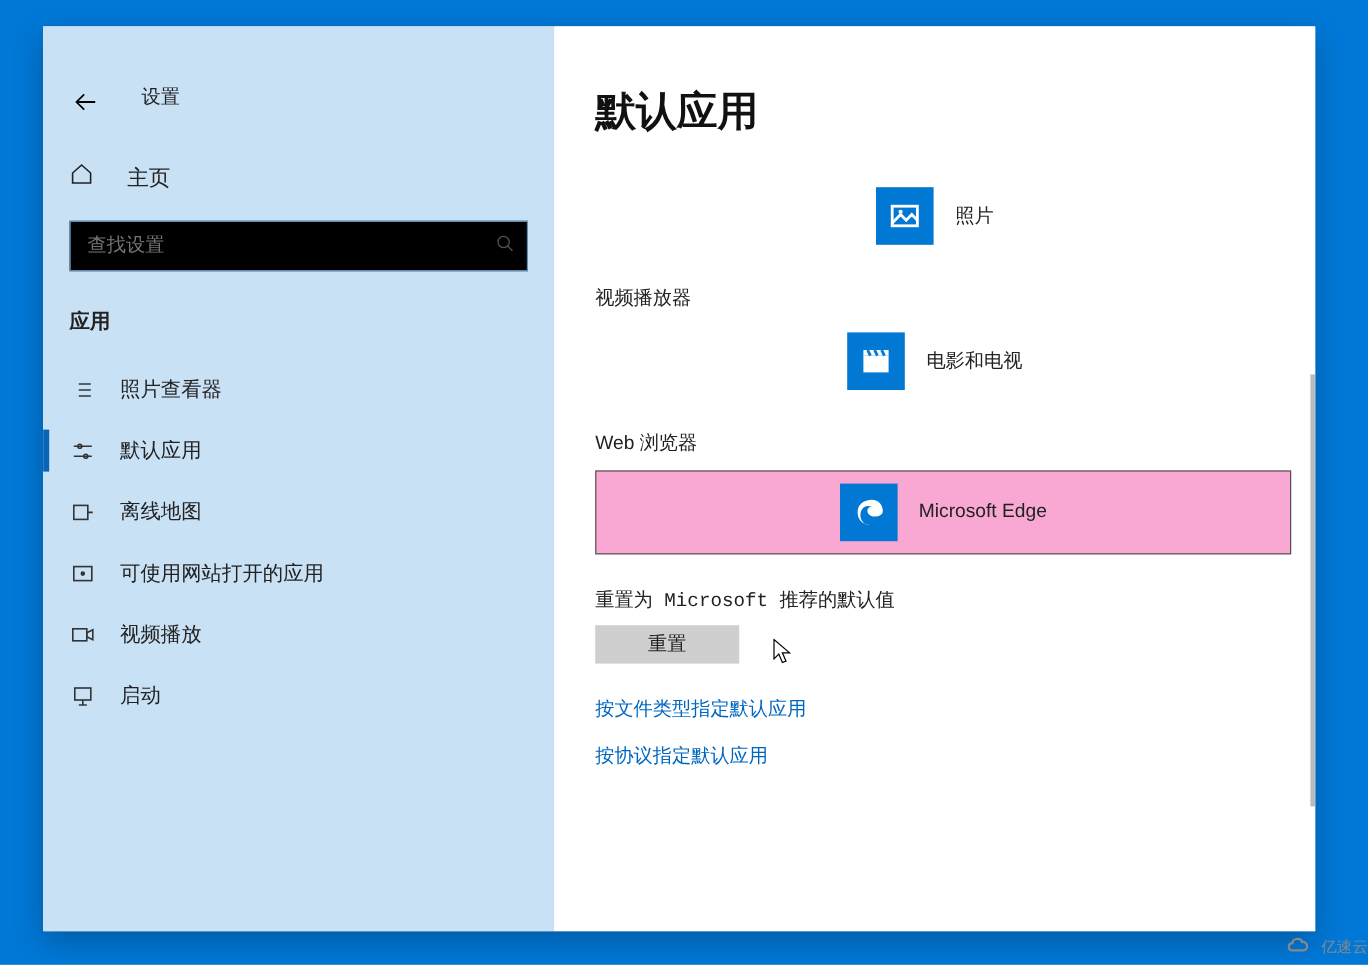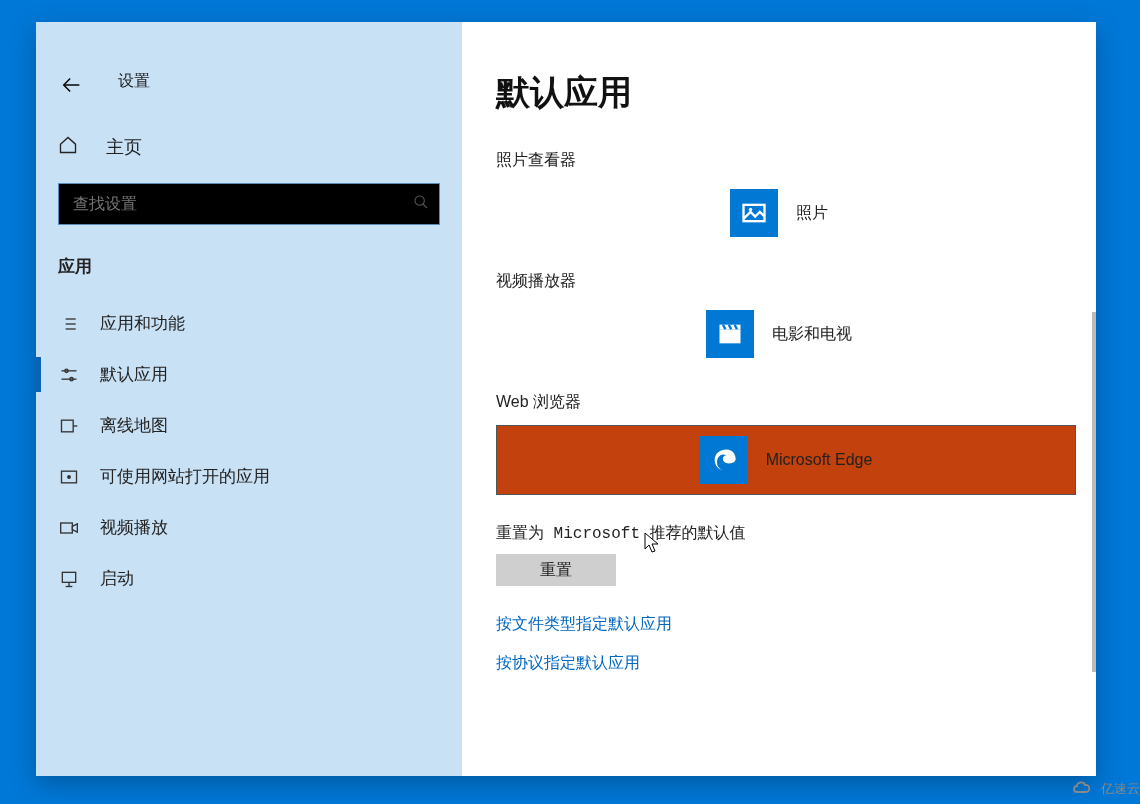--- a/index.html
+++ b/index.html
@@ -70,21 +70,21 @@
   .app-row {
     display:flex; align-items:center; gap:18px; padding:6px 0; cursor:pointer;justify-content:center;
   }
   .app-tile {
     width:48px; height:48px; background:#0078d4; display:flex; align-items:center; justify-content:center;
   }
   .app-tile svg { fill:#fff; }
   .app-name { font-size:16px; color:#222; }
 
   .app-row.selected-row {
-    border:1px solid #555; background:#c2410c; padding:10px 10px; width: 580px;
+    border:1px solid #555; background:#f9a8d4; padding:10px 10px; width: 580px;
   }
 
   .reset-label { font-size:16px; color:#222; margin-bottom:10px;font-family:Liberation Mono, monospace; }
   .reset-btn {
     width:120px; height:32px; background:#cfcfcf; border:none; font-size:16px; color:#222; cursor:pointer;
   }
 
   .link-row { font-size:16px; color:#0067c0; margin-top:26px; cursor:pointer; }
 
   
@@ -168,21 +168,21 @@
         <span class="nav-icon">
           <svg width="20" height="20" viewBox="0 0 24 24">
               <line x1="4" y1="6" x2="4" y2="6"></line>
               <line x1="8" y1="6" x2="20" y2="6"></line>
               <line x1="4" y1="12" x2="4" y2="12"></line>
               <line x1="8" y1="12" x2="20" y2="12"></line>
               <line x1="4" y1="18" x2="4" y2="18"></line>
               <line x1="8" y1="18" x2="20" y2="18"></line>
             </svg>
         </span>
-        <span>应用和功能</span>
+        <span>照片查看器</span>
       </div>
 
       <div class="nav-item selected">
         <span class="nav-icon">
           <svg width="20" height="20" viewBox="0 0 24 24">
               <line x1="3" y1="7" x2="21" y2="7"></line>
               <circle cx="9" cy="7" r="2"></circle>
               <line x1="3" y1="17" x2="21" y2="17"></line>
               <circle cx="15" cy="17" r="2"></circle>
             </svg>
@@ -230,21 +230,20 @@
         </span>
         <span>启动</span>
       </div>
     </div>
   </div>
 
   <div class="main">
     <div class="page-title">默认应用</div>
 
     <div class="group">
-      <div class="group-label">照片查看器</div>
       <div class="app-row">
         <div class="app-tile">
           <svg width="28" height="28" viewBox="0 0 24 24">
               <rect x="3" y="5" width="18" height="14" fill="none" stroke="#fff" stroke-width="2"></rect>
               <polyline points="3,17 9,11 13,15 17,11 21,15" fill="none" stroke="#fff" stroke-width="2"></polyline>
               <circle cx="9" cy="9" r="1.5"></circle>
             </svg>
         </div>
         <span class="app-name">照片</span>
       </div>

